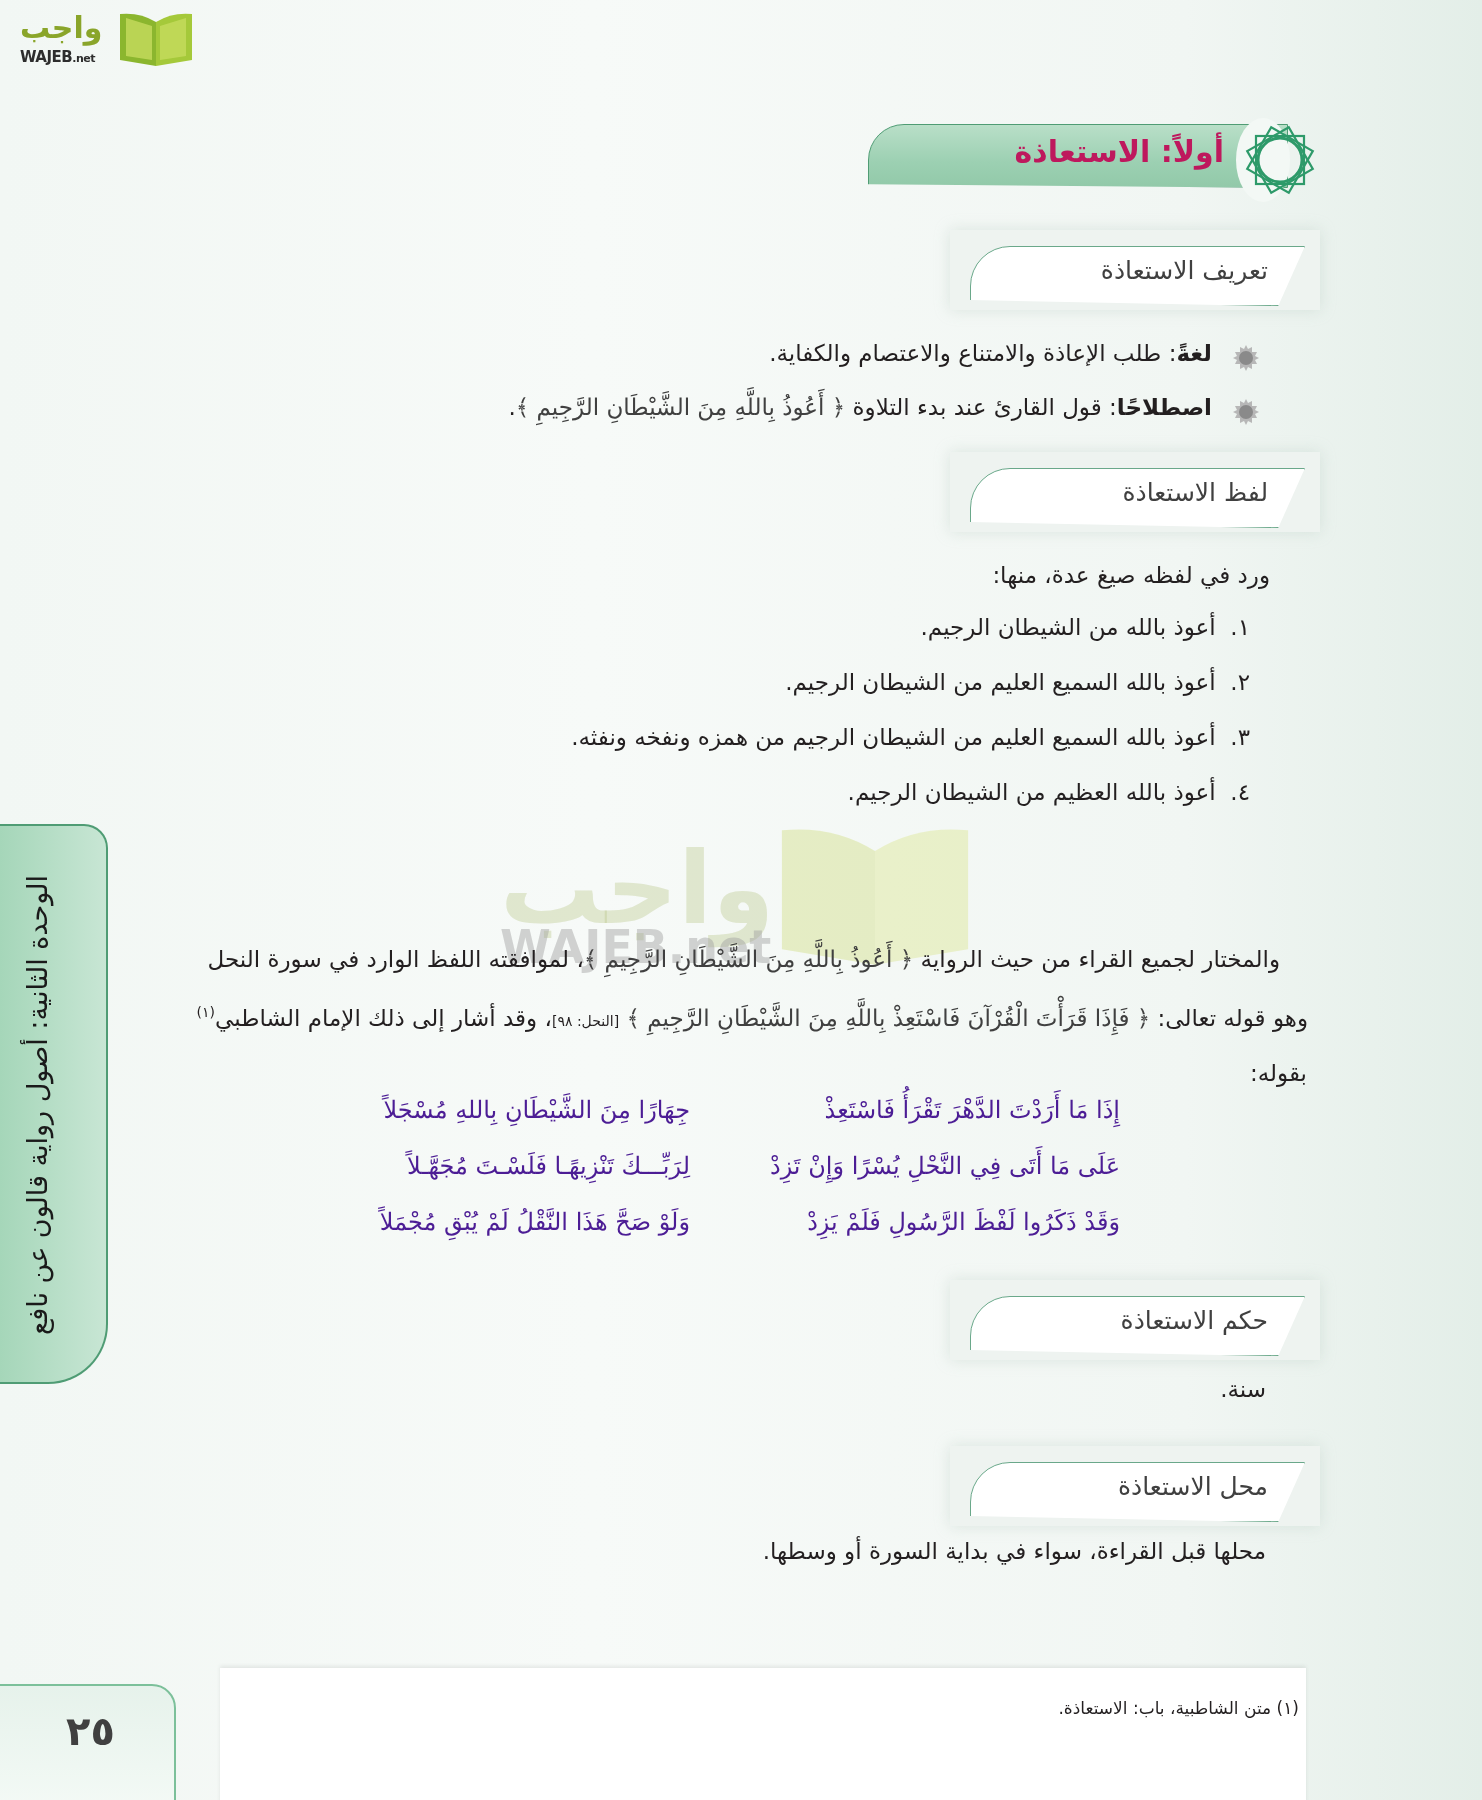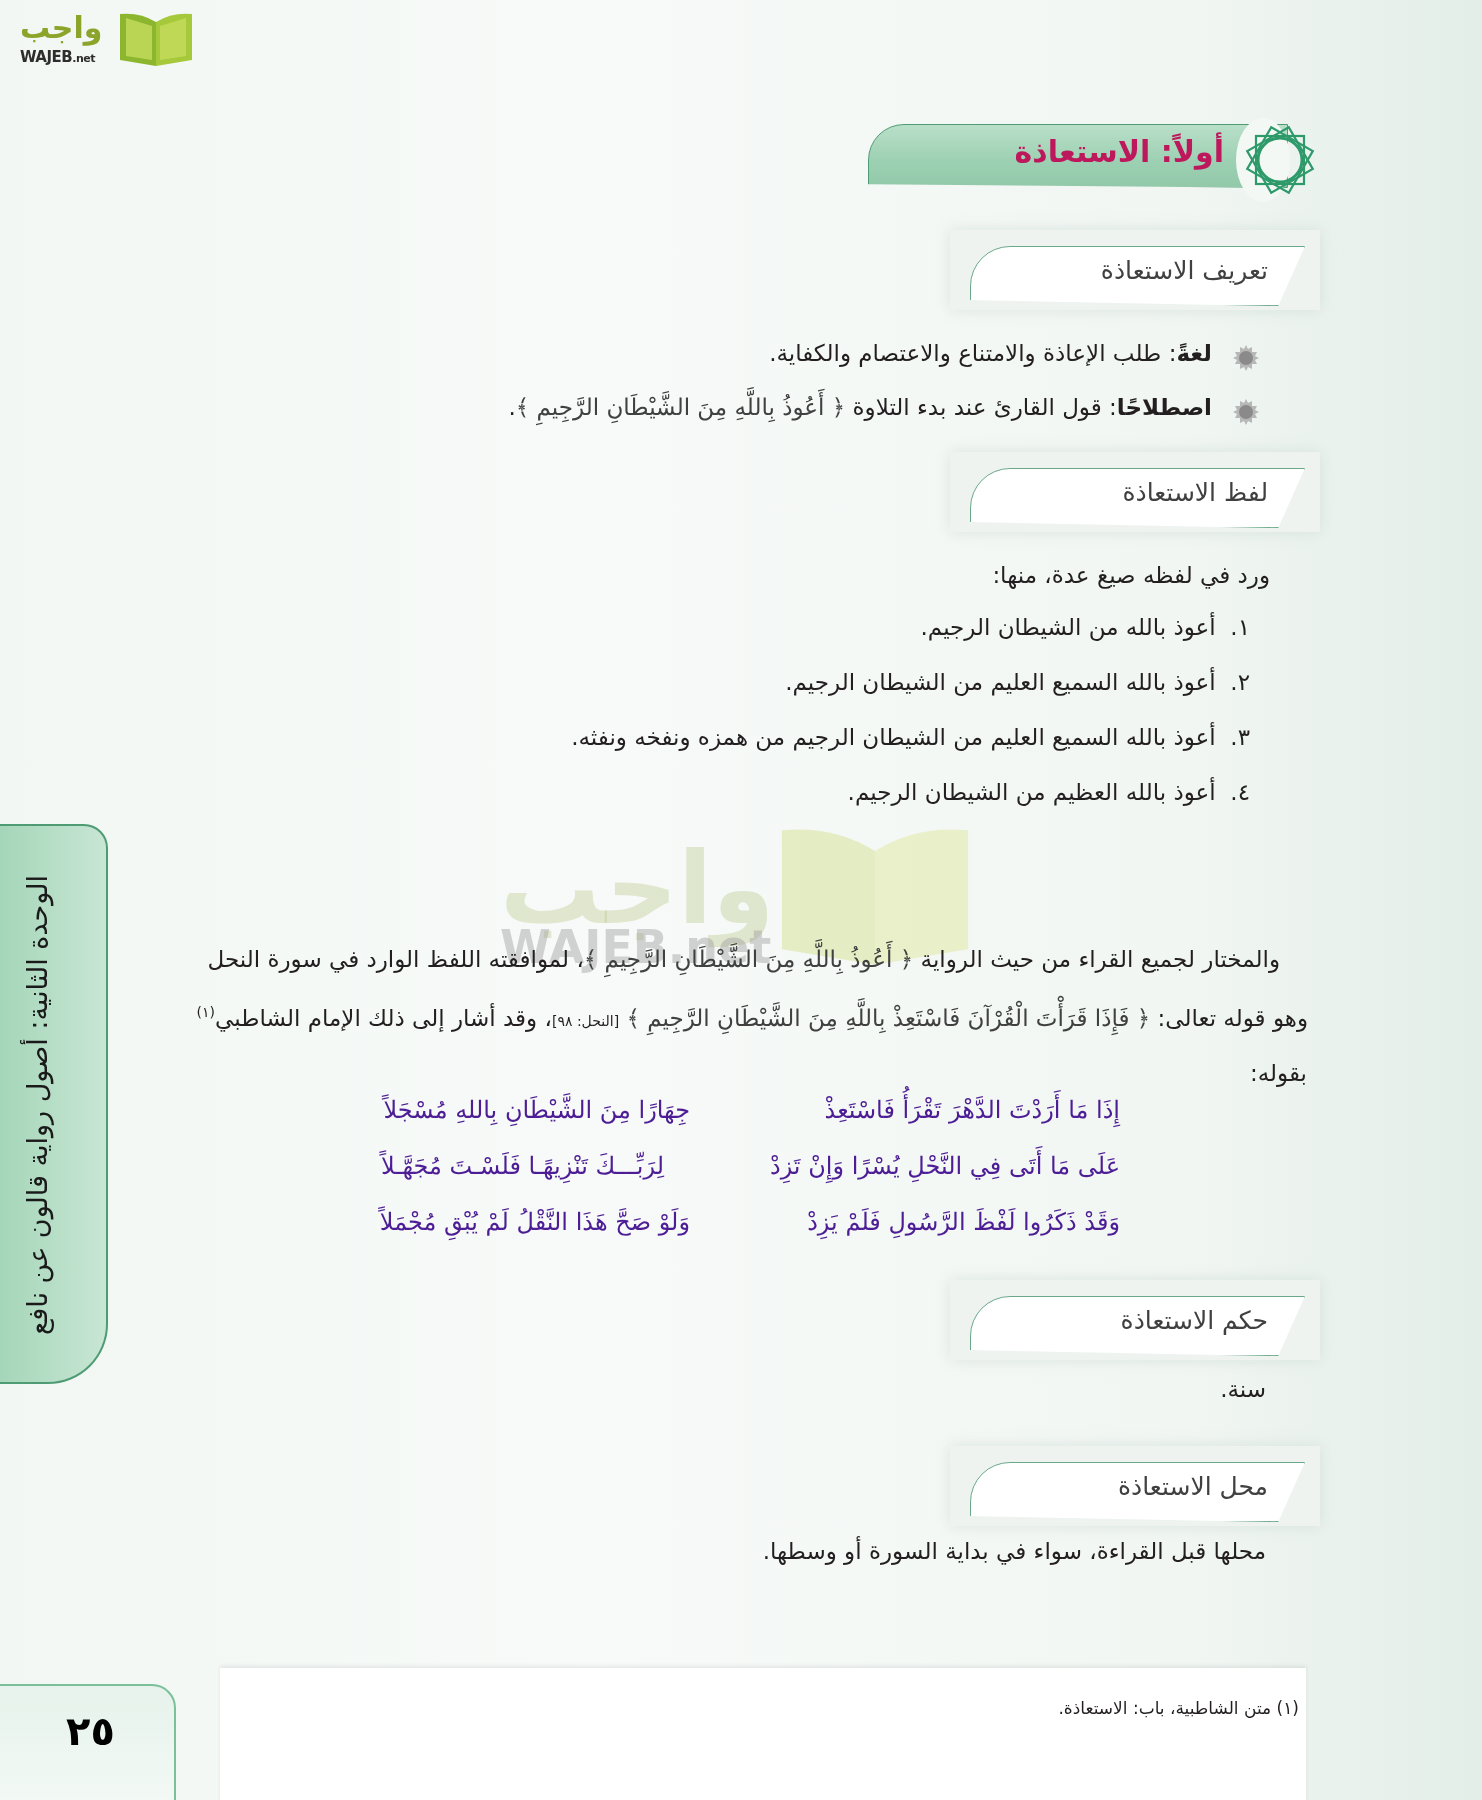--- a/index.html
+++ b/index.html
@@ -72,21 +72,21 @@
   .wm-ar { left: 500px; top: 830px; font-size: 100px; font-weight: bold; color: rgba(180,195,130,0.35); direction: rtl; }
   .wm-en { left: 500px; top: 920px; font-size: 46px; font-weight: bold; color: rgba(160,160,160,0.45); }
   .wm-book { left: 760px; top: 820px; width: 230px; height: 150px; opacity: 0.35; }
 
   
   .page-num-box {
     left: -4px; top: 1684px; width: 180px; height: 130px;
     background: linear-gradient(180deg, #e6f2eb, #f4faf6);
     border: 2px solid #7cc09a; border-radius: 0 24px 0 0;
   }
-  .page-num { left: 66px; top: 1708px; font-size: 40px; font-weight: bold; color: #000000; }
+  .page-num { left: 66px; top: 1708px; font-size: 40px; font-weight: bold; color: #404040; }
   .footnote-box {
     left: 220px; top: 1668px; width: 1086px; height: 140px;
     background: #fff; box-shadow: 0 -2px 4px rgba(0,0,0,0.08);
   }
   .footnote { right: 183px; top: 1698px; font-size: 17px; color: #231f20; direction: rtl; }
 </style>
 </head>
 <body>
 
 <div class="abs logo">
@@ -168,21 +168,21 @@
 </div>
 <div class="abs body-text" style="right:175px; top:1060px;">بقوله:</div>
 
 <div class="abs" style="left:340px; top:1096px; width:780px;">
   <div style="position:relative; height:56px;">
     <div class="poem" style="position:absolute; right:0;">إِذَا مَا أَرَدْتَ الدَّهْرَ تَقْرَأُ فَاسْتَعِذْ</div>
     <div class="poem" style="position:absolute; right:430px;">جِهَارًا مِنَ الشَّيْطَانِ بِاللهِ مُسْجَلاً</div>
   </div>
   <div style="position:relative; height:56px;">
     <div class="poem" style="position:absolute; right:0;">عَلَى مَا أَتَى فِي النَّحْلِ يُسْرًا وَإِنْ تَزِدْ</div>
-    <div class="poem" style="position:absolute; right:456px;">لِرَبِّـــكَ تَنْزِيهًـا فَلَسْـتَ مُجَهَّـلاً</div>
+    <div class="poem" style="position:absolute; right:430px;">لِرَبِّـــكَ تَنْزِيهًـا فَلَسْـتَ مُجَهَّـلاً</div>
   </div>
   <div style="position:relative; height:56px;">
     <div class="poem" style="position:absolute; right:0;">وَقَدْ ذَكَرُوا لَفْظَ الرَّسُولِ فَلَمْ يَزِدْ</div>
     <div class="poem" style="position:absolute; right:430px;">وَلَوْ صَحَّ هَذَا النَّقْلُ لَمْ يُبْقِ مُجْمَلاً</div>
   </div>
 </div>
 
 <div class="sub-header-wrap" style="left:950px; top:1280px;">
   <div class="sub-header-bg"></div>
   <div class="sub-header"></div>

